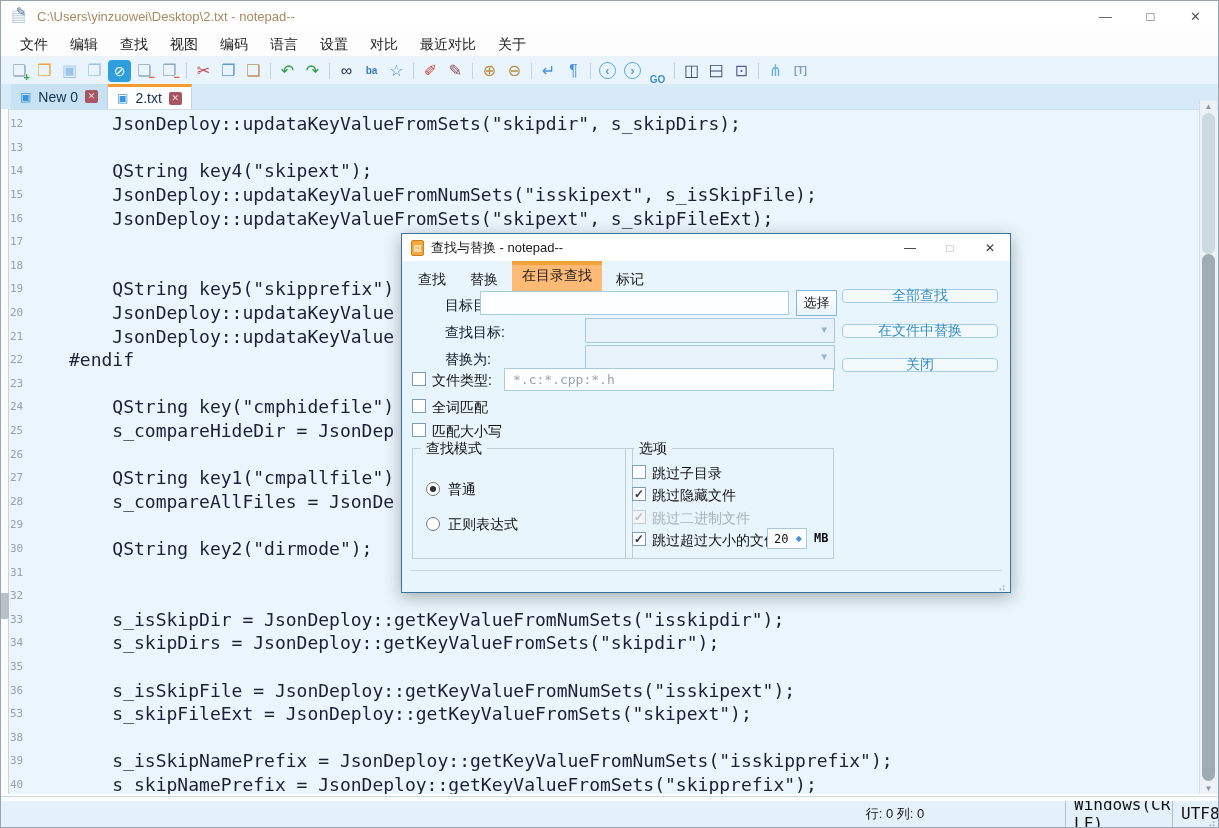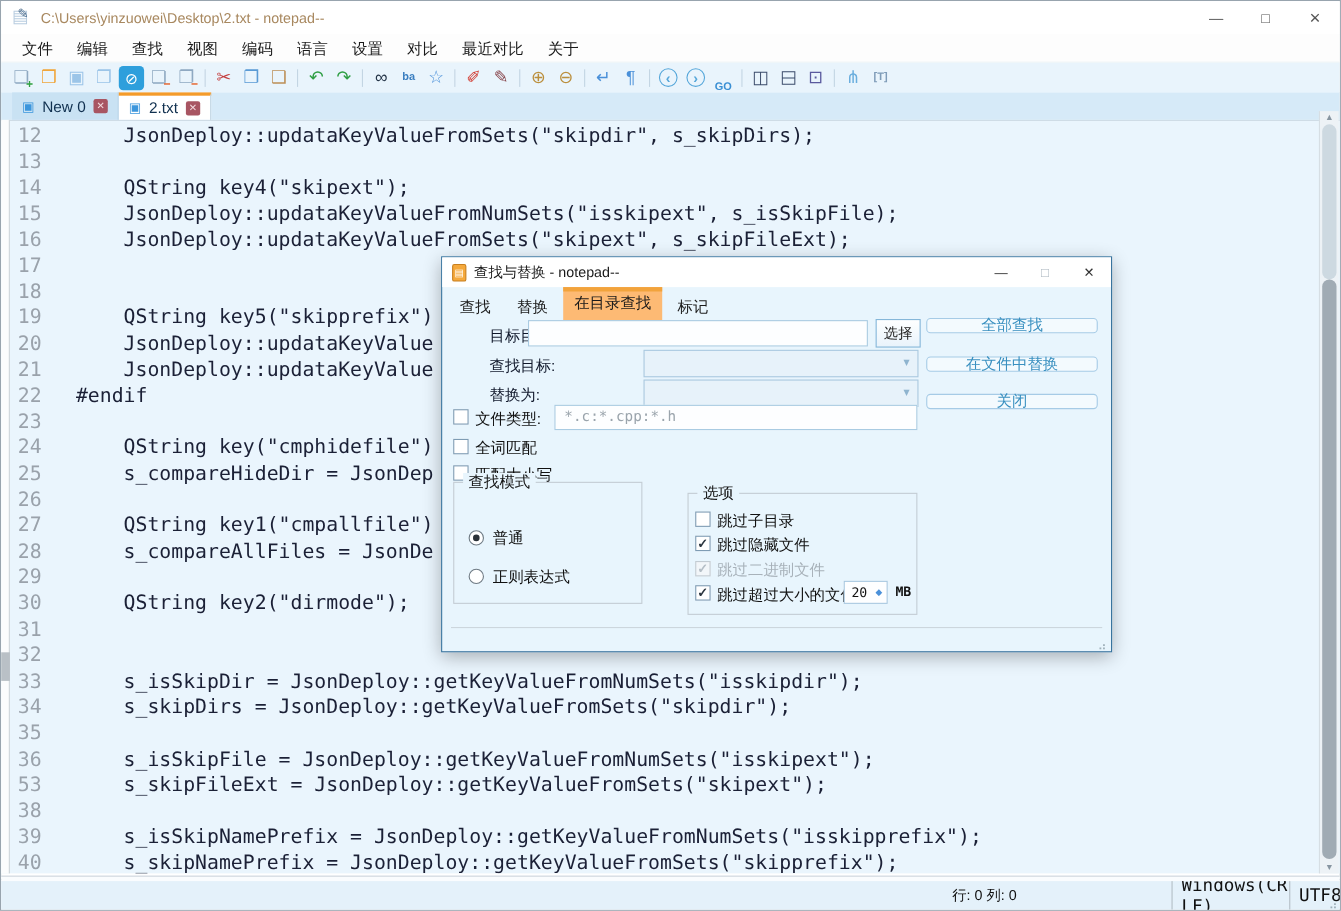--- a/index.html
+++ b/index.html
@@ -46,22 +46,22 @@
                font-size:9px; line-height:13px; text-align:center; }
 
   
   .editor { position:absolute; top:108px; left:0; right:0; bottom:33px; background:#eaf5fd;
             overflow:hidden; border-top:1px solid #cfdce6; }
   .left-strip { position:absolute; left:0; top:108px; bottom:33px; width:8px; background:#fbfcfd;
                 border-right:1px solid #ccd4da; z-index:3; }
   .left-handle { position:absolute; left:0; top:592px; width:8px; height:26px; background:#b9c0c6; z-index:4; }
   .lines { position:absolute; left:9px; right:19px; top:0; bottom:0; padding-top:2px; }
   .line { display:flex; height:23.6px; align-items:center; white-space:pre; }
-  .ln { width:34px; text-align:center; font-family:"DejaVu Sans Mono","Liberation Mono",monospace;
-        font-size:18px; color:#9aa2ab; flex:none; }
+  .ln { width:34px; text-align:left; font-family:"DejaVu Sans Mono","Liberation Mono",monospace;
+        font-size:11px; color:#9aa2ab; flex:none; }
   .code { margin-left:25px; font-family:"DejaVu Sans Mono","Liberation Mono",monospace;
           font-size:18px; color:#1b2036; }
 
   
   .vscroll { position:absolute; right:1px; top:100px; bottom:33px; width:18px; background:#edf2f6;
              border-left:1px solid #d6dee4; z-index:3; }
   .vs-up { position:absolute; top:1px; left:0; right:0; text-align:center; font-size:8px; color:#8795a1; }
   .vs-sub { position:absolute; top:12px; left:2px; right:2px; height:141px; background:#cdd9e1; border-radius:7px; }
   .vs-thumb { position:absolute; top:153px; left:2px; right:2px; height:527px; background:#a0abb4; border-radius:7px; }
   .vs-down { position:absolute; bottom:1px; left:0; right:0; text-align:center; font-size:8px; color:#8795a1; }
@@ -370,21 +370,21 @@
     <div class="inputbox" style="left:102px; top:134px; width:330px; height:23px;">
       <span class="ft-value">*.c:*.cpp:*.h</span>
     </div>
 
     <span class="cb" style="left:10px; top:165px;"></span>
     <label class="cb-label" style="left:30px; top:165px;">全词匹配</label>
 
     <span class="cb" style="left:10px; top:189px;"></span>
     <label class="cb-label" style="left:30px; top:189px;">匹配大小写</label>
 
-    <div class="groupbox" style="left:10px; top:204px; width:172px; height:111px;">
+    <div class="groupbox" style="left:10px; top:214px; width:221px; height:111px;">
       <span class="group-label">查找模式</span>
     </div>
     <div class="groupbox" style="left:223px; top:214px; width:209px; height:111px;">
       <span class="group-label">选项</span>
     </div>
 
     <div class="dlg-sep"></div>
     <span class="dlg-grip">⣠</span>
   <span class="radio" style="left: 24px; top: 248px;">
         <span class="dot"></span>

